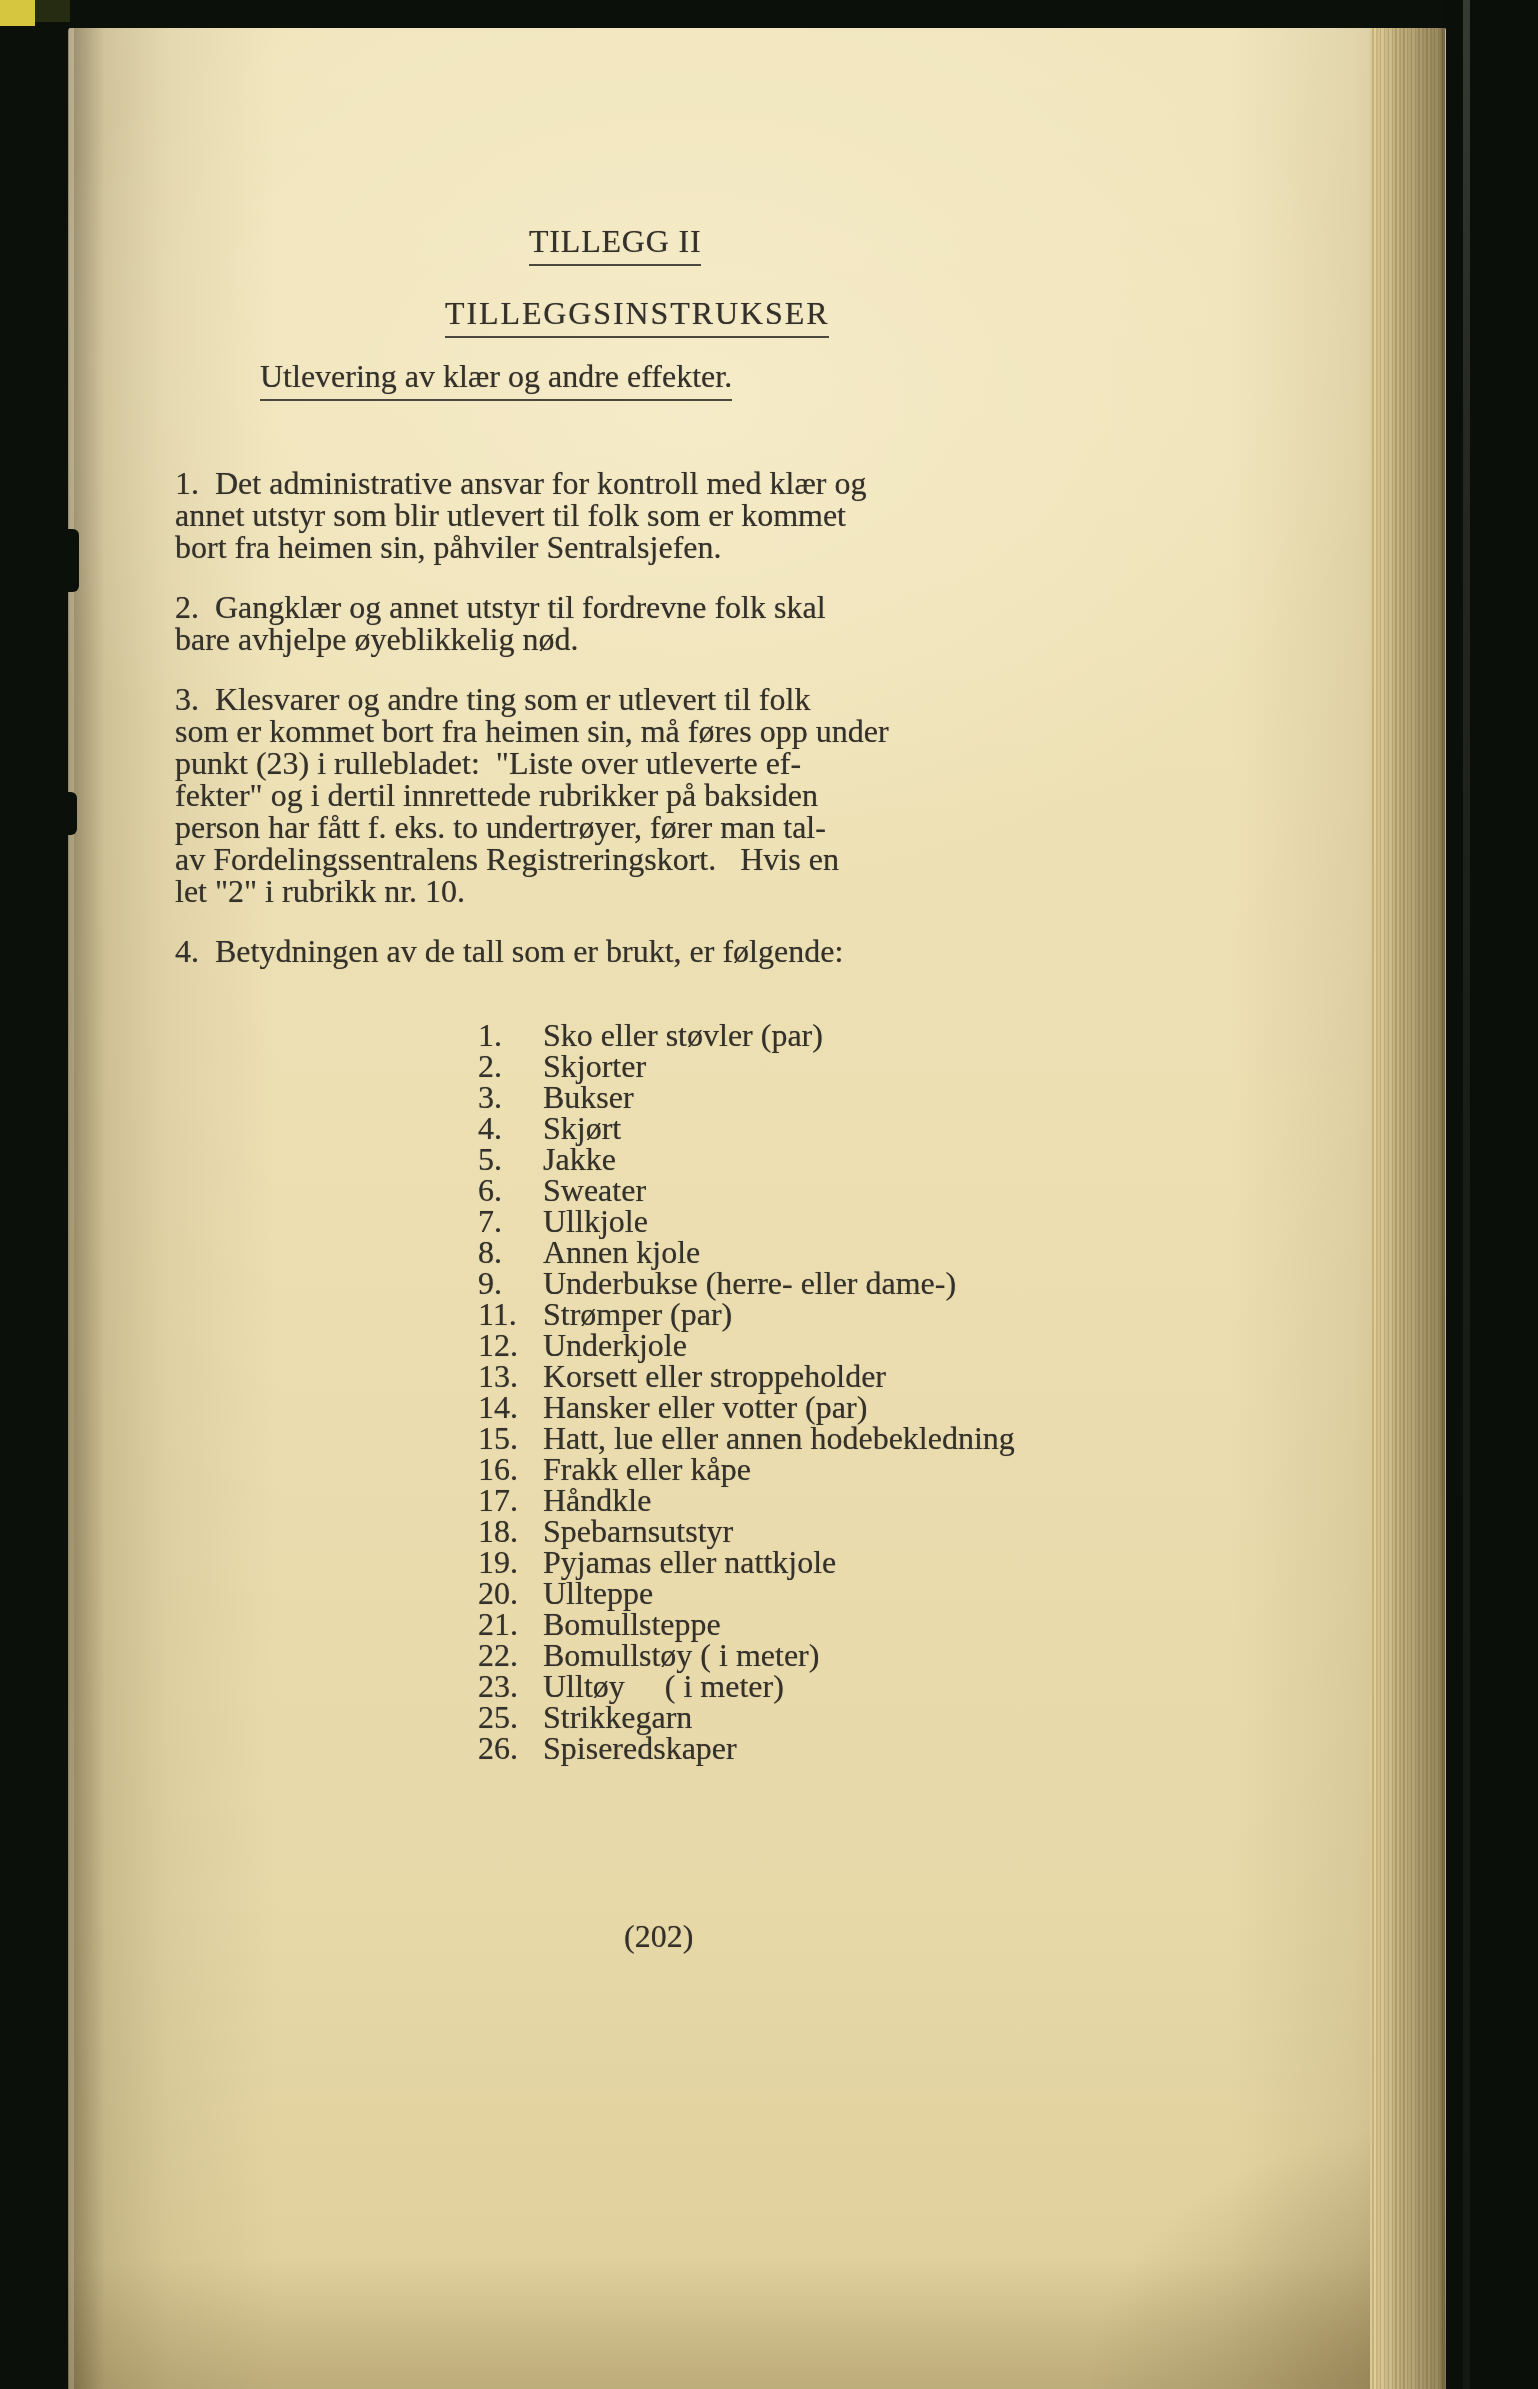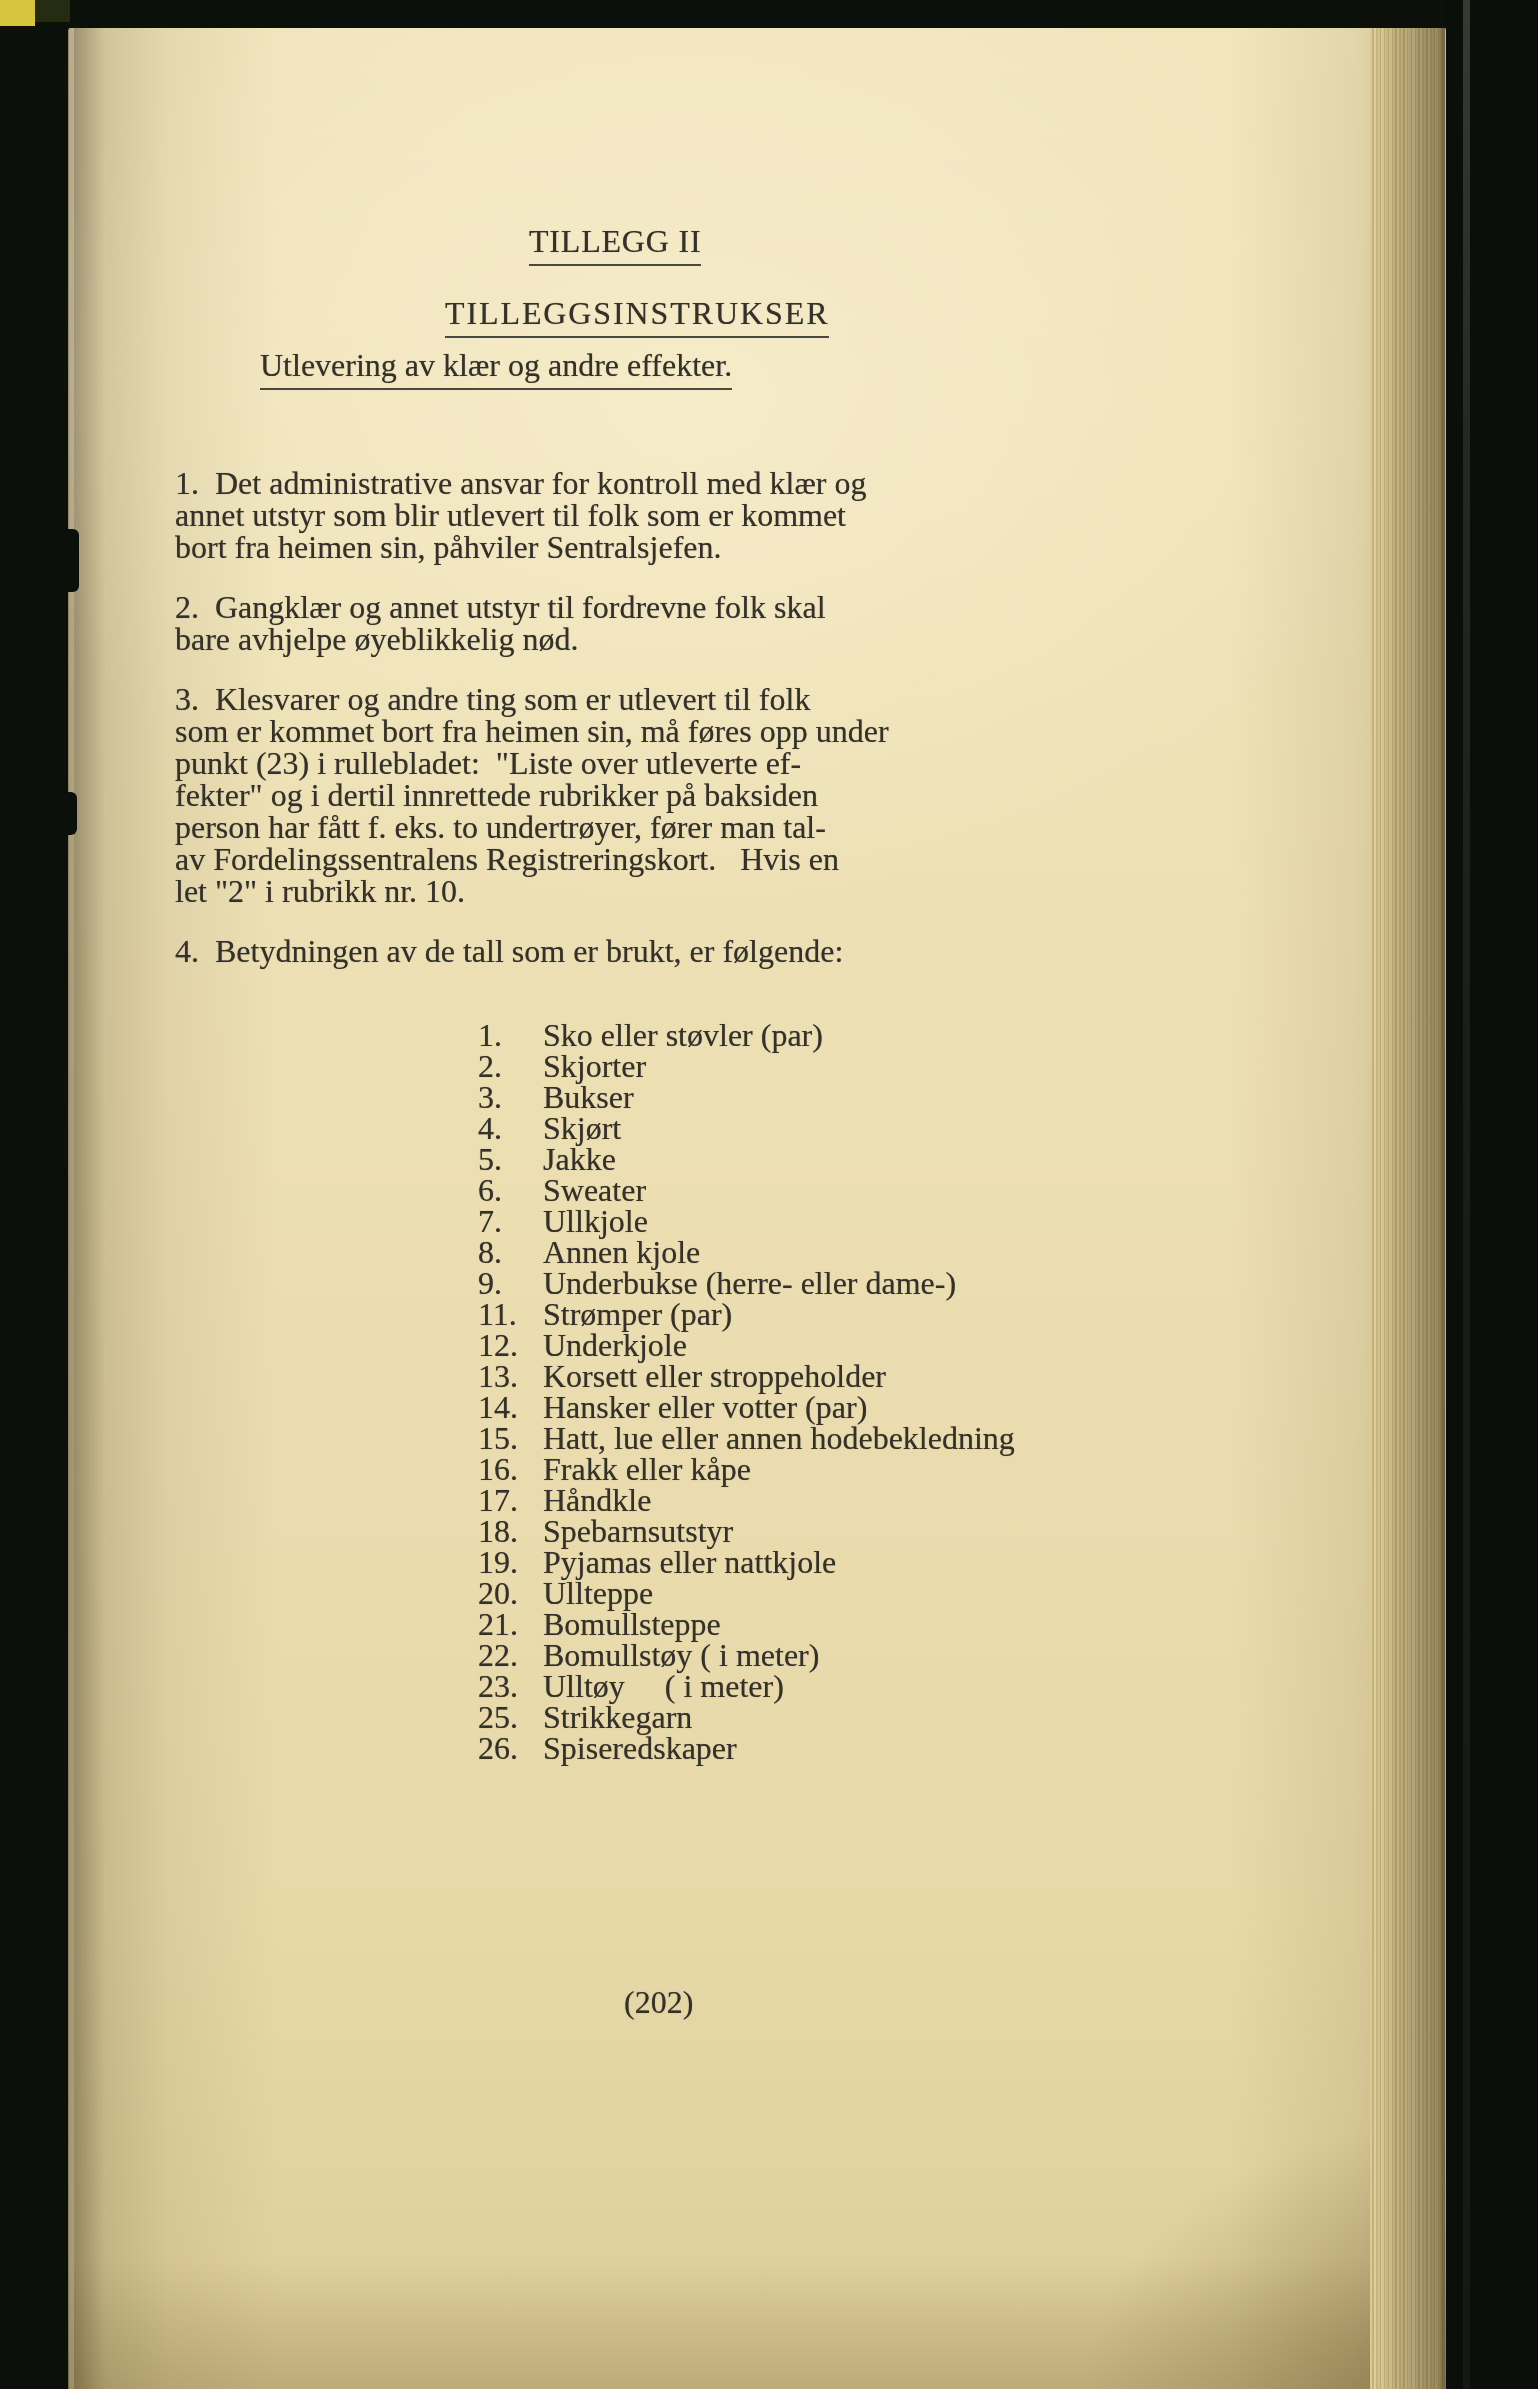--- a/index.html
+++ b/index.html
@@ -45,29 +45,29 @@
 
   .text-layer{
     position:absolute;inset:0;color:#34312a;
     text-shadow:0 0 0.8px rgba(51,49,42,0.60);
     font-size:32px;
     font-family:Liberation Serif, serif;
   }
   .u{border-bottom:2.3px solid rgba(52,49,42,0.88);padding-bottom:3.8px;}
   .title{position:absolute;left:529px;top:223px;letter-spacing:0.8px;}
   .subtitle{position:absolute;left:445px;top:295px;letter-spacing:1.9px;}
-  .heading{position:absolute;left:260px;top:347px;}
+  .heading{position:absolute;left:260px;top:358px;}
   .paragraphs{position:absolute;left:175px;top:467px;}
   .para + .para{margin-top:28px;}
   .line{white-space:pre;line-height:32px;}
   .list{position:absolute;left:478px;top:1020px;}
   .row{display:flex;height:31px;line-height:31px;}
   .num{display:inline-block;width:65px;white-space:pre;}
   .itm{white-space:pre;}
-  .pagenum{position:absolute;left:624px;top:1984px;}
+  .pagenum{position:absolute;left:624px;top:1918px;}
 </style>
 </head>
 <body>
 
 <div class="scan">
 
   <div class="corner-yellow"></div>
   <div class="corner-olive"></div>
 
   <div class="paper"></div>

